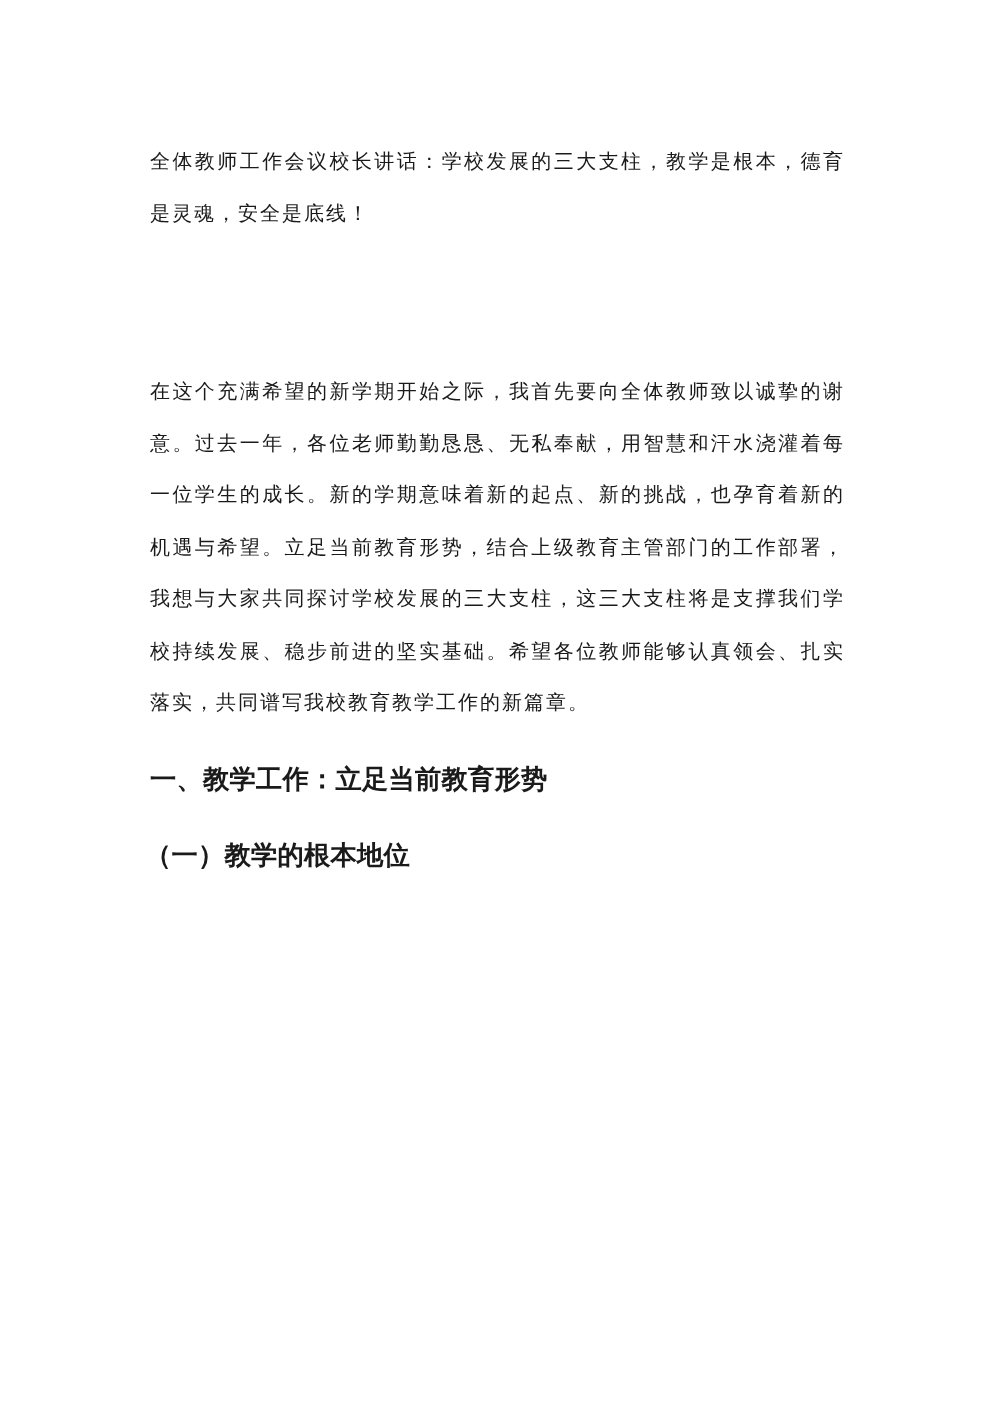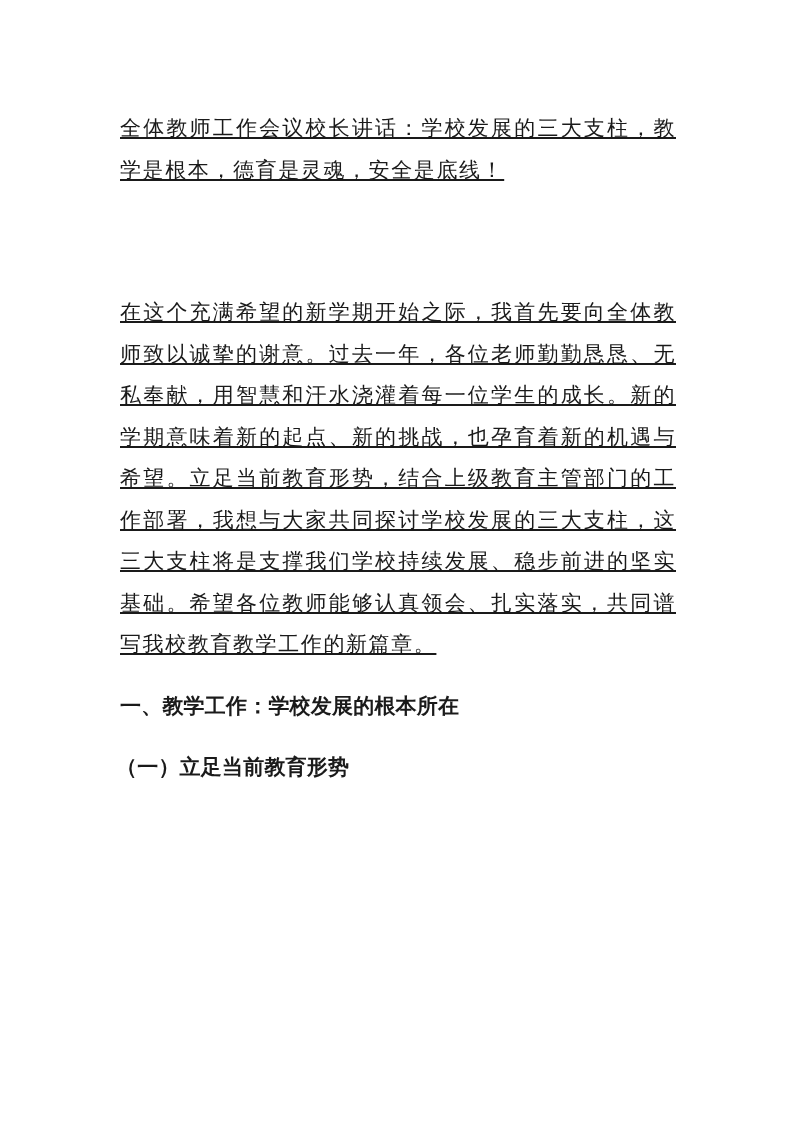--- a/index.html
+++ b/index.html
@@ -15,27 +15,26 @@
       font-family: "DejaVu Sans", "Liberation Sans", sans-serif;
       color: #1a1a1a;
     }
     .page {
       position: absolute;
       left: 120px;
       top: 108px;
       width: 556px;
     }
     .line-block {
-      font-size: 21px;
+      font-size: 16px;
       line-height: 41.5px;
       letter-spacing: 1.6px;
       word-break: break-all;
       text-align: justify;
       margin: 0;
-      text-decoration: underline;
     }
     .title { margin-bottom: 101px; }
     .para-intro { margin-bottom: 20px; }
     .h1 {
       font-weight: bold;
       font-size: 21px;
       line-height: 41.5px;
       letter-spacing: 0.2px;
       margin: 0 0 20px 0;
     }
@@ -46,15 +45,15 @@
       letter-spacing: 0.2px;
       margin: 0 0 20px -4px;
     }
   </style>
 </head>
 <body>
 
 <div class="page">
   <p class="line-block title">全体教师工作会议校长讲话：学校发展的三大支柱，教学是根本，德育是灵魂，安全是底线！</p>
   <p class="line-block para-intro">在这个充满希望的新学期开始之际，我首先要向全体教师致以诚挚的谢意。过去一年，各位老师勤勤恳恳、无私奉献，用智慧和汗水浇灌着每一位学生的成长。新的学期意味着新的起点、新的挑战，也孕育着新的机遇与希望。立足当前教育形势，结合上级教育主管部门的工作部署，我想与大家共同探讨学校发展的三大支柱，这三大支柱将是支撑我们学校持续发展、稳步前进的坚实基础。希望各位教师能够认真领会、扎实落实，共同谱写我校教育教学工作的新篇章。</p>
-  <p class="h1">一、教学工作：学校发展的根本所在</p>
-  <p class="h2">（一）立足当前教育形势</p>
+  <p class="h1">一、教学工作：立足当前教育形势</p>
+  <p class="h2">（一）教学的根本地位</p>
 </div>
 
 </body></html>

